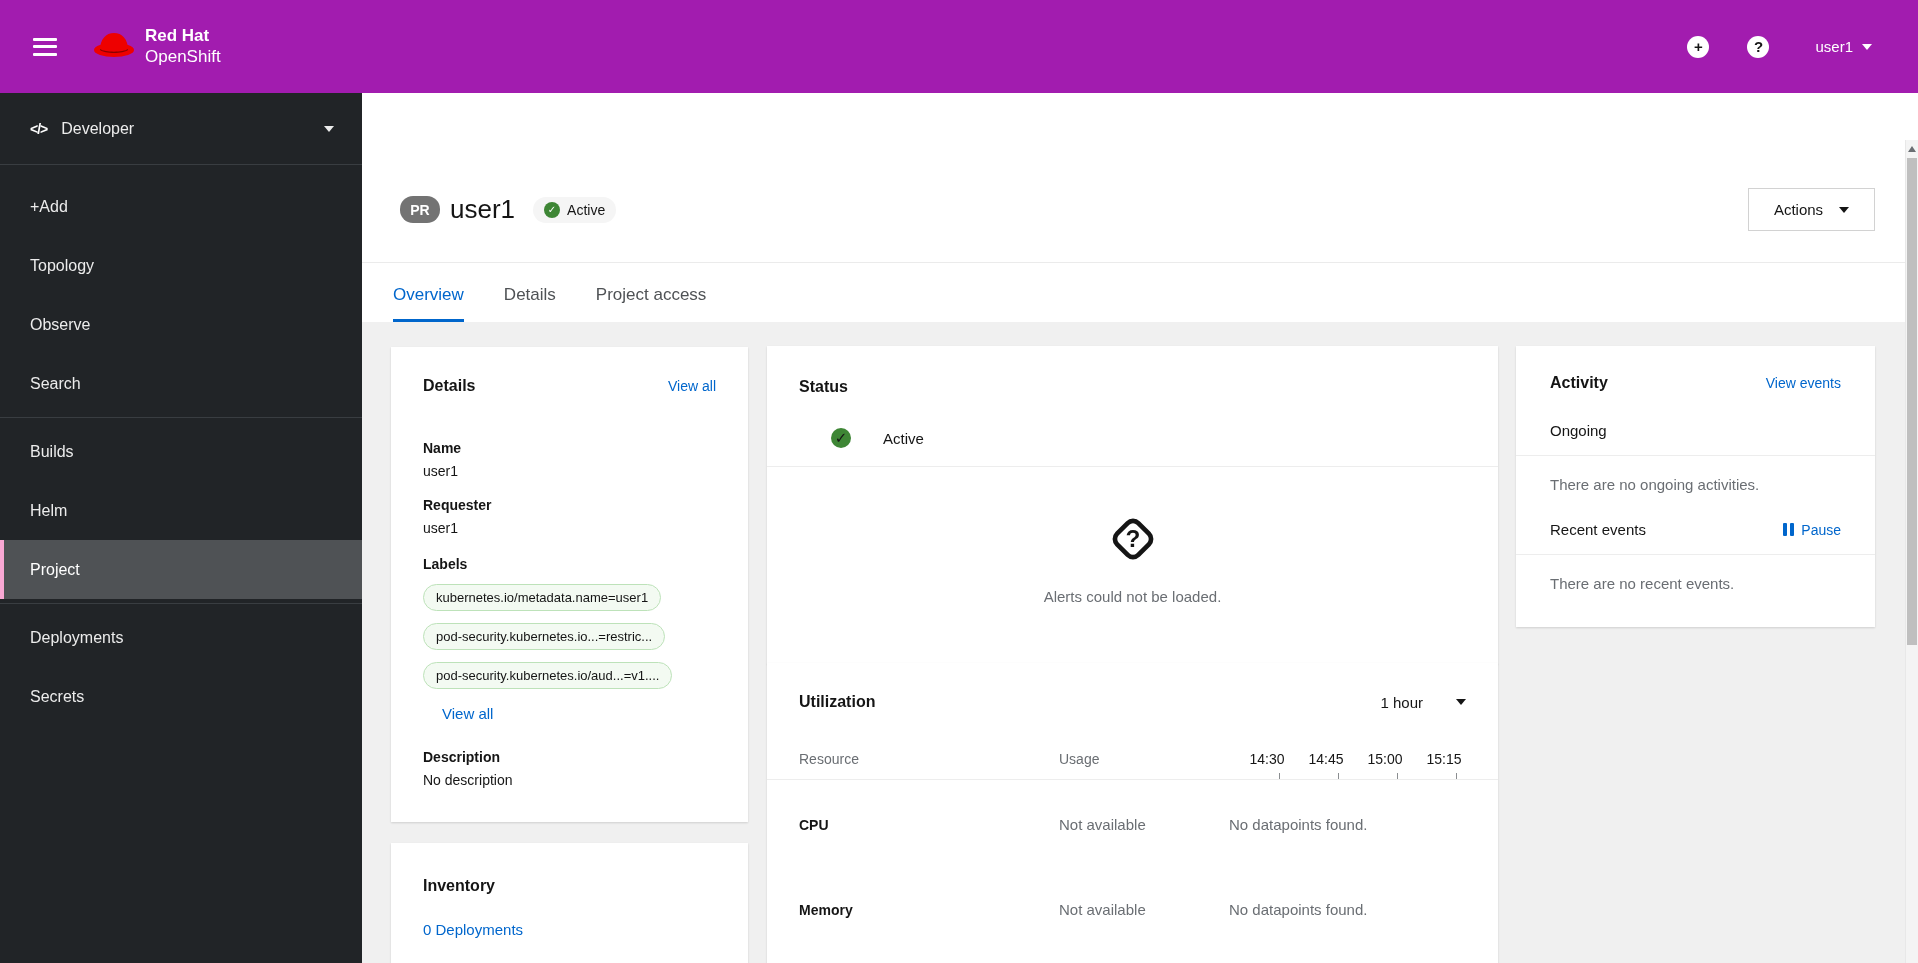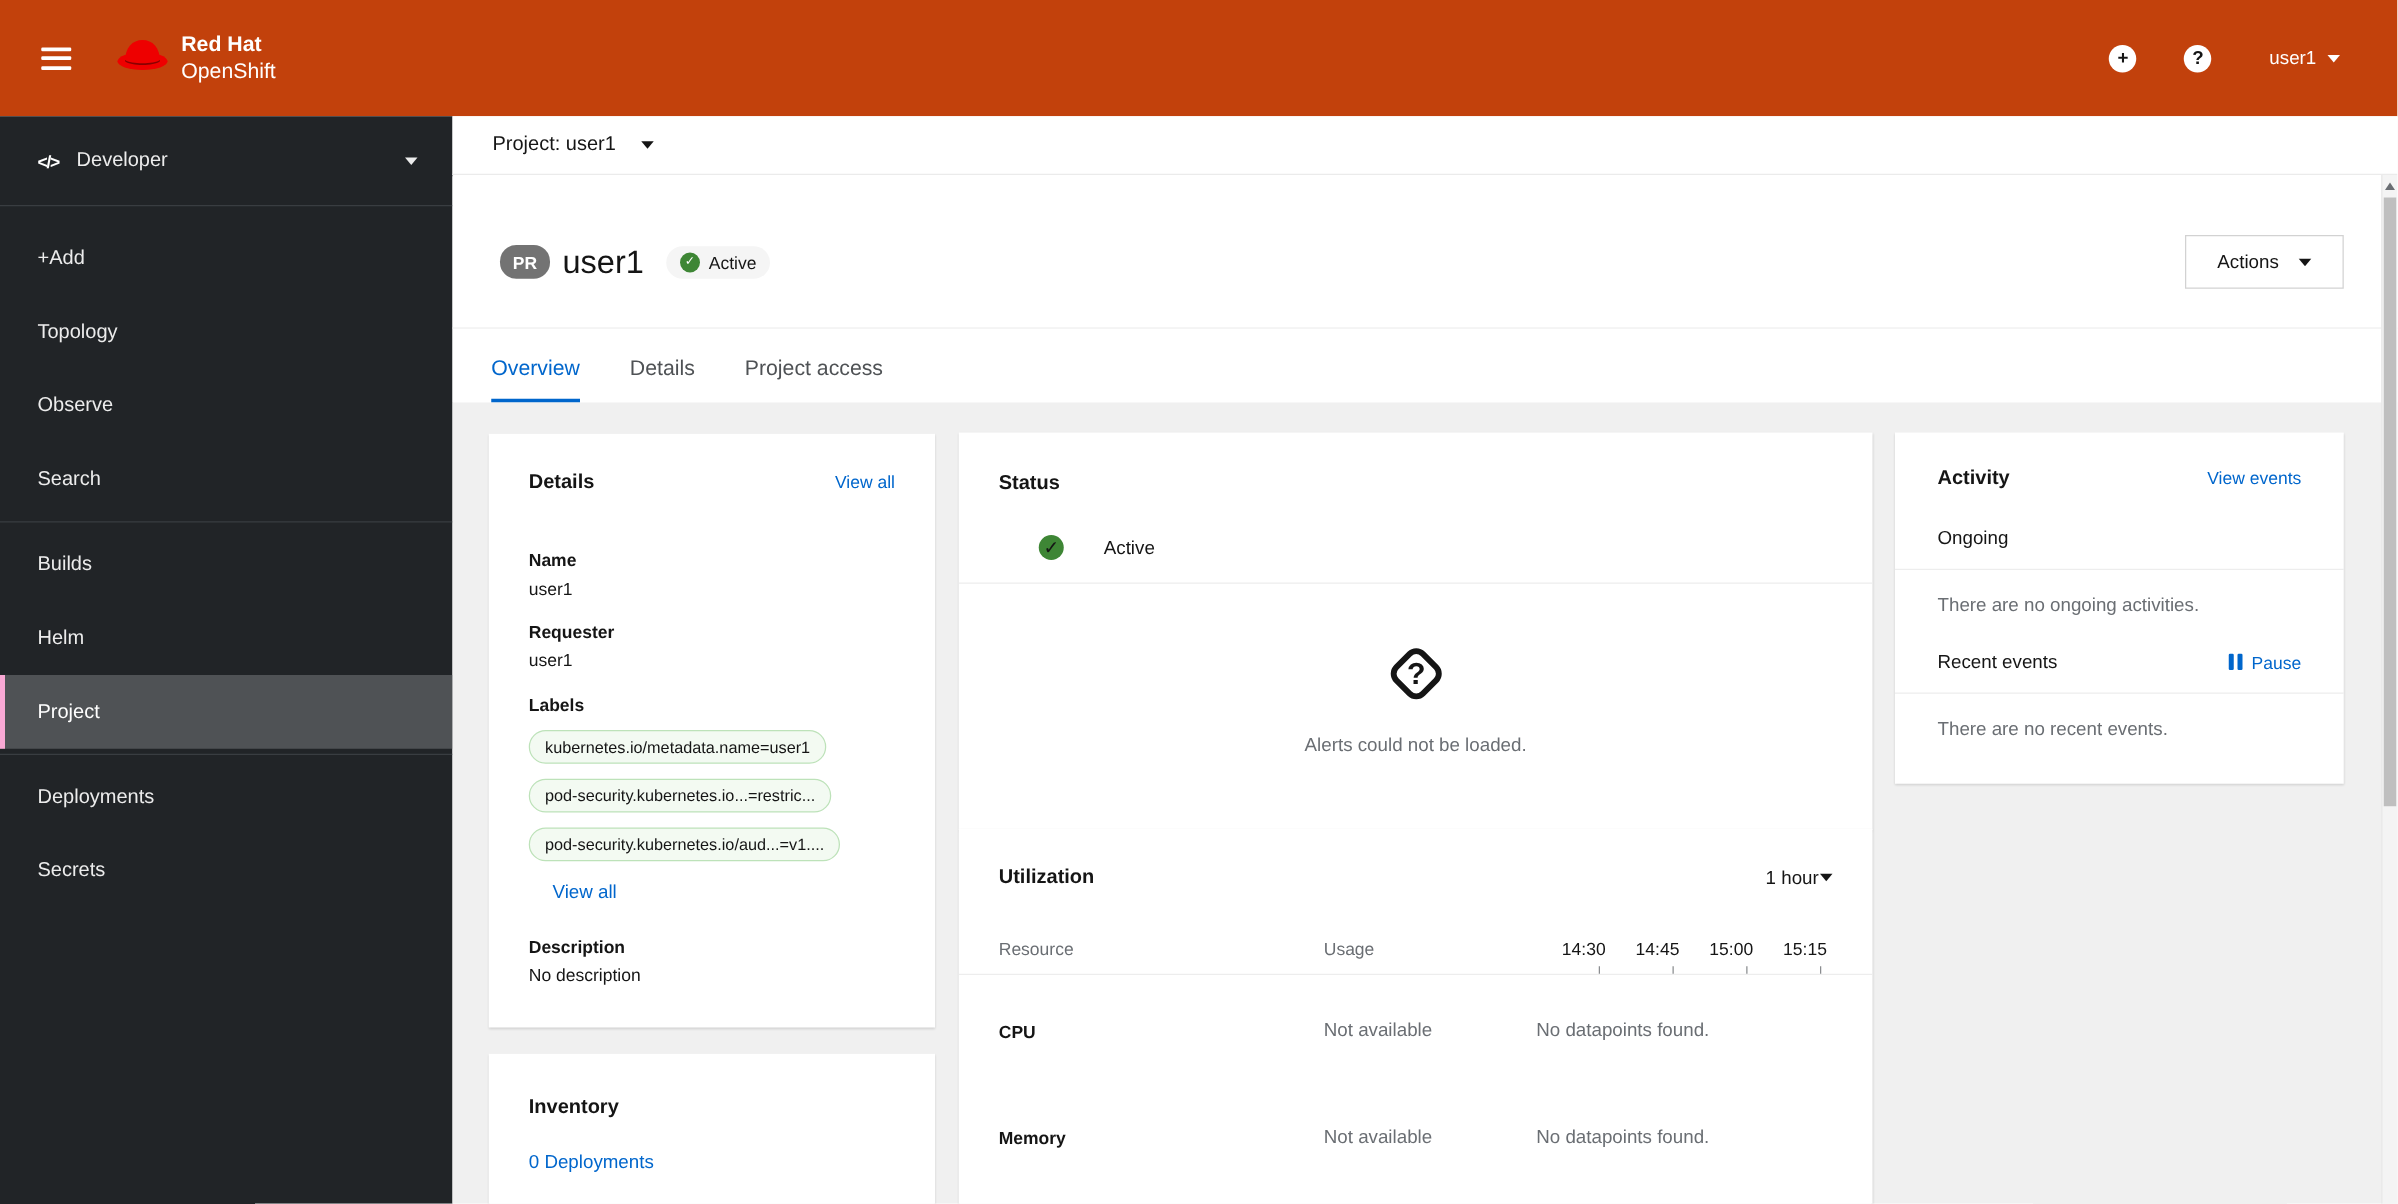--- a/index.html
+++ b/index.html
@@ -1,20 +1,20 @@
 <!DOCTYPE html>
 <html><head>
 <meta charset="utf-8">
 <style>
   * { margin:0; padding:0; box-sizing:border-box; }
   body { font-family:"Liberation Sans","DejaVu Sans",sans-serif; background:#fff; }
   .screen { position:relative; width:1918px; height:963px; overflow:hidden; background:#fff; }
 
   
-  .masthead { position:absolute; top:0; left:0; right:0; height:93px; background:#c2410c;
+  .masthead { position:absolute; top:0; left:0; right:0; height:93px; background:#a21caf;
               display:flex; align-items:center; padding:0 46px 0 33px; }
   .hamburger { width:24px; height:18px; display:flex; flex-direction:column; justify-content:space-between; cursor:pointer; }
   .hamburger div { height:3px; background:#fff; border-radius:1px; }
   .brand { margin-left:36px; display:flex; align-items:center; gap:10px; }
   .brand-text { color:#fff; font-size:17px; line-height:1.22; }
   .brand-text .b1 { font-weight:bold; }
   .mast-right { margin-left:auto; display:flex; align-items:center; }
   .circle-icon { width:22px; height:22px; border-radius:50%; background:#fff; color:#151515;
                  display:flex; align-items:center; justify-content:center; font-weight:bold; font-size:15px; cursor:pointer; }
   .circle-icon + .circle-icon { margin-left:38px; }
@@ -77,21 +77,21 @@
   #card-status { left:767px; top:346px; width:731px; height:318px; padding:32px 32px 0; }
   .status-row { margin-top:32px; display:flex; align-items:center; }
   .status-row span { margin-left:32px; font-size:15px; color:#151515; }
   #card-status .hr { margin:18px -32px 0; }
   .alerts-box { display:flex; flex-direction:column; align-items:center; }
   .alerts-box svg { margin-top:43px; }
   .alerts-box p { margin-top:20px; font-size:15px; }
 
   #card-utilization { left:767px; top:663px; width:731px; height:351px; padding:30px 32px 0; overflow:hidden; }
   .util-head { display:flex; justify-content:space-between; align-items:center; }
-  .duration-dd { display:flex; align-items:center; gap:1px; font-size:15px; color:#151515; cursor:pointer; }
+  .duration-dd { display:flex; align-items:center; gap:33px; font-size:15px; color:#151515; cursor:pointer; }
   .util-grid { display:grid; grid-template-columns:260px 170px 1fr; align-items:center; }
   .util-cols { margin-top:40px; font-size:14px; }
   .times { display:flex; justify-content:space-between; padding-left:16px; }
   .times span { width:44px; text-align:center; font-size:14px; color:#151515; }
   .ticks-row { margin-top:6px; height:6px; }
   .ticks { display:flex; justify-content:space-between; padding-left:16px; }
   .ticks i { width:44px; display:flex; justify-content:center; }
   .ticks i b { width:1px; height:6px; background:#8a8d90; transform:translateX(12px); }
   #card-utilization .hr { margin:0 -32px; }
   .util-row { font-size:15px; }
@@ -168,24 +168,20 @@
       <div class="nav-divider"></div>
       <div class="nav-item">Builds</div>
       <div class="nav-item">Helm</div>
       <div class="nav-item current">Project</div>
       <div class="nav-divider"></div>
       <div class="nav-item">Deployments</div>
       <div class="nav-item">Secrets</div>
     </div>
   </nav>
 
-  <div class="project-bar">
-    <span>Project: user1</span>
-    <span class="caret-down"></span>
-  </div>
 
   <div class="page-head">
     <span class="proj-badge">PR</span>
     <h1 class="page-title">user1</h1>
     <span class="status-pill">
       <span class="check-circle check-sm">✓</span>
       <span>Active</span>
     </span>
     <button class="actions-btn">
       <span>Actions</span>

